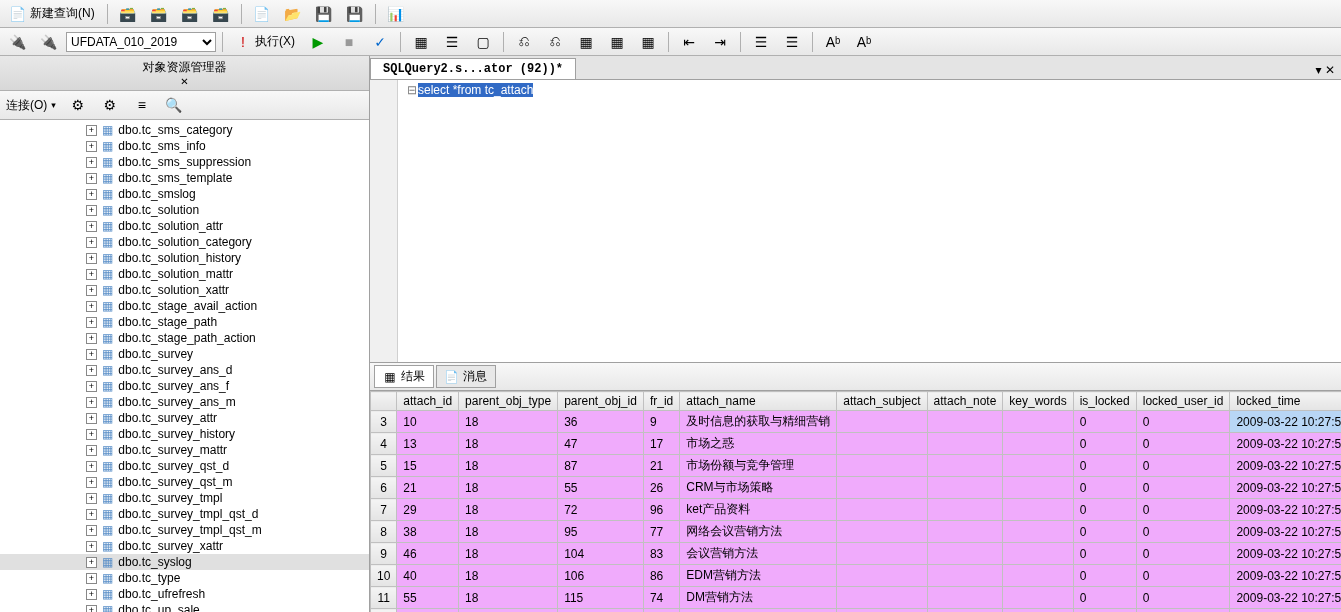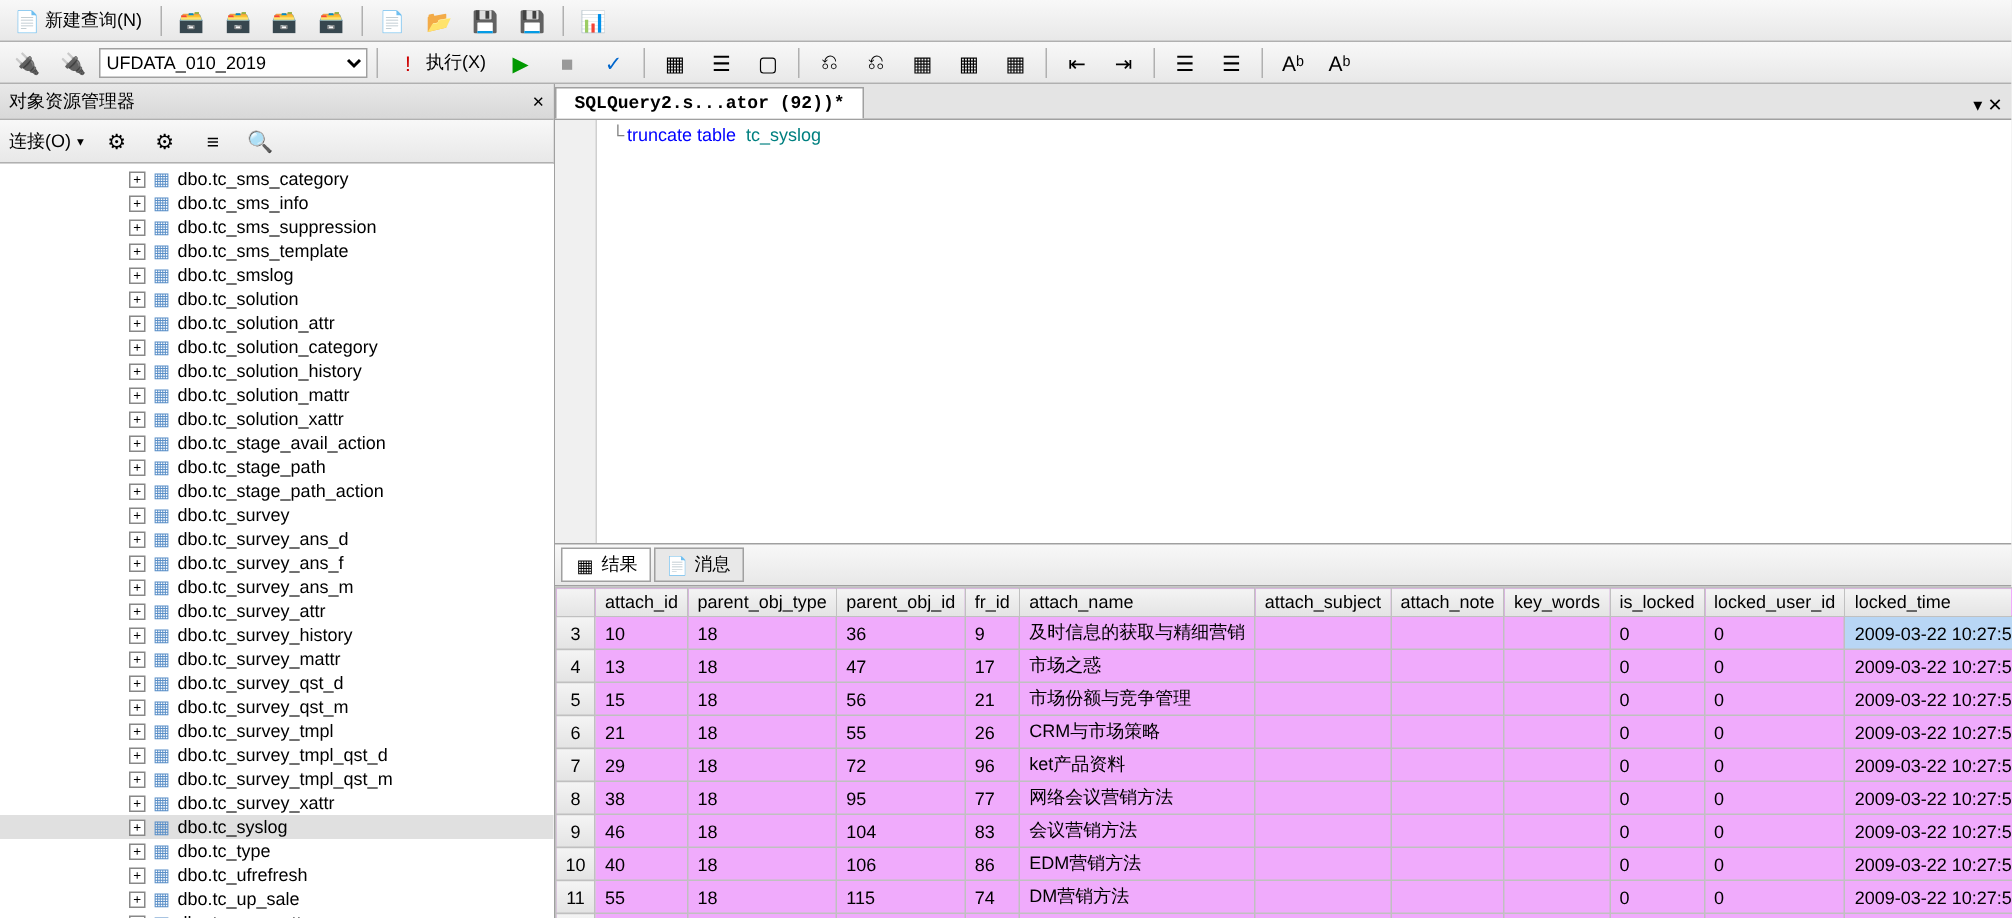--- a/index.html
+++ b/index.html
@@ -2,25 +2,25 @@
 <html><head>
 <meta charset="utf-8">
 <style>
 * { box-sizing: border-box; margin: 0; padding: 0; font-family: "Microsoft YaHei", SimSun, Arial, sans-serif; font-size: 12px; }
 body { background: #f0f0f0; width: 1341px; height: 612px; overflow: hidden; display: flex; flex-direction: column; }
 
 .toolbar { background: linear-gradient(#f8f8f8, #e8e8e8); border-bottom: 1px solid #b0b0b0; display: flex; align-items: center; padding: 2px 4px; height: 28px; gap: 3px; }
 .toolbar .sep { width: 1px; height: 20px; background: #b0b0b0; margin: 0 3px; }
 .tb-btn { display: inline-flex; align-items: center; gap: 4px; padding: 2px 5px; border: 1px solid transparent; border-radius: 2px; cursor: pointer; }
 .tb-icon { width: 16px; height: 16px; display: flex; align-items: center; justify-content: center; font-size: 14px; }
-.db-select { width: 179px; height: 20px; border: 1px solid #a0a0a0; background: #fff; font-size: 12px; }
+.db-select { width: 150px; height: 20px; border: 1px solid #a0a0a0; background: #fff; font-size: 12px; }
 
 .main { flex: 1; display: flex; min-height: 0; }
 .sidebar { width: 370px; background: #f4f4f4; border-right: 1px solid #a0a0a0; display: flex; flex-direction: column; }
-.sidebar-title { background: linear-gradient(#e8e8e8, #d8d8d8); padding: 3px 6px; font-size: 12px; border-bottom: 1px solid #b0b0b0; display: flex; justify-content: space-between; align-items: center; }
+.sidebar-title { background: linear-gradient(#e8e8e8, #d8d8d8); padding: 3px 6px; font-size: 12px; border-bottom: 1px solid #b0b0b0; display: flex; justify-content: space-between; align-items: center; flex-direction: column; }
 .sidebar-close { cursor: pointer; font-size: 10px; }
 .sidebar-toolbar { background: linear-gradient(#f8f8f8, #e8e8e8); padding: 3px 6px; border-bottom: 1px solid #b0b0b0; display: flex; align-items: center; gap: 4px; }
 .tree { flex: 1; overflow: auto; background: #fff; padding: 2px 0; }
 .tree-item { display: flex; align-items: center; padding: 1px 0 1px 86px; gap: 2px; cursor: pointer; font-family: "Courier New", monospace; font-size: 12px; white-space: nowrap; }
 .tree-item.sel { background: #e0e0e0; }
 .tree-item .exp { width: 11px; height: 11px; border: 1px solid #888; display: flex; align-items: center; justify-content: center; font-size: 9px; line-height: 1; background: #fff; margin-right: 3px; }
 .tree-item .ticon { color: #5a8fc8; font-size: 12px; margin-right: 3px; }
 
 .right { flex: 1; display: flex; flex-direction: column; min-width: 0; }
 .tabs { display: flex; background: #e4e4e4; border-bottom: 1px solid #a0a0a0; padding-top: 2px; gap: 2px; align-items: flex-end; }
@@ -355,21 +355,21 @@
 
   <div class="right">
     <div class="tabs" id="tabs">
       <div class="tab active">SQLQuery2.s...ator (92))*</div>
         <span class="tab-close" style="order:99">▾ ✕</span>
     </div>
 
     <div class="editor">
       <div class="gutter"></div>
       <div class="code">
-        <div><span class="fold">└</span><span class="kw">truncate table</span>&nbsp;&nbsp;<span class="ident">tc_syslog</span></div>
+        <div><span class="fold">⊟</span><span class="sel">select *from tc_attach</span></div>
       </div>
     </div>
 
     <div class="results-tabs">
       <div class="rtab">
         <span class="ricon">▦</span>
         <span>结果</span>
       </div>
       <div class="rtab inactive">
         <span class="ricon">📄</span>
@@ -421,21 +421,21 @@
               <td class="col-attach_note"></td>
               <td class="col-key_words"></td>
               <td class="col-is_locked">0</td>
               <td class="col-locked_user_id">0</td>
               <td class="col-locked_time">2009-03-22 10:27:55.753</td>
             </tr>
             <tr>
               <td class="rowhdr">5</td>
               <td class="col-attach_id">15</td>
               <td class="col-parent_obj_type">18</td>
-              <td class="col-parent_obj_id">56</td>
+              <td class="col-parent_obj_id">87</td>
               <td class="col-fr_id">21</td>
               <td class="col-attach_name">市场份额与竞争管理</td>
               <td class="col-attach_subject"></td>
               <td class="col-attach_note"></td>
               <td class="col-key_words"></td>
               <td class="col-is_locked">0</td>
               <td class="col-locked_user_id">0</td>
               <td class="col-locked_time">2009-03-22 10:27:55.753</td>
             </tr>
             <tr>

